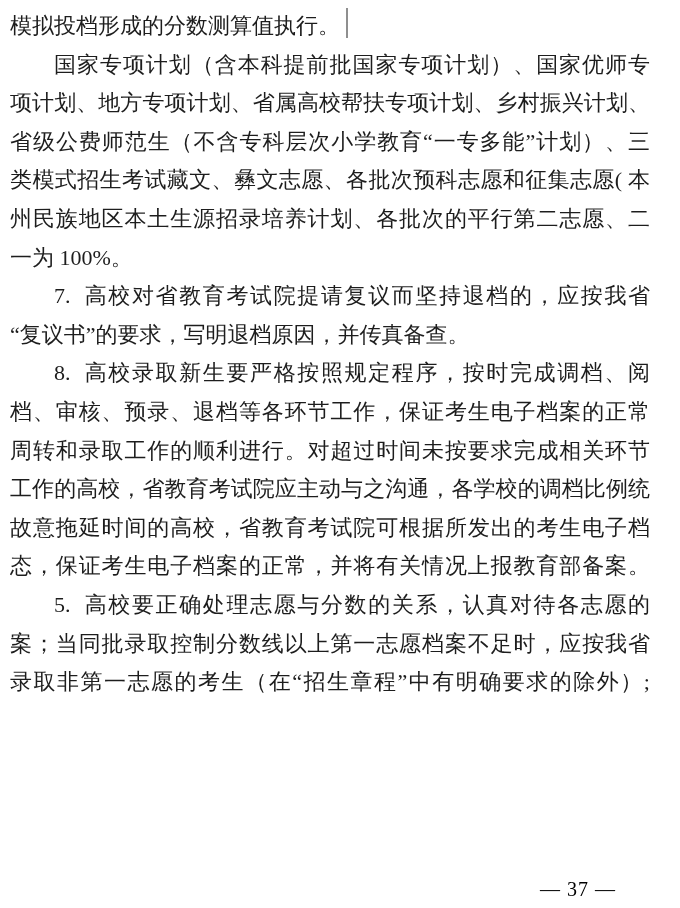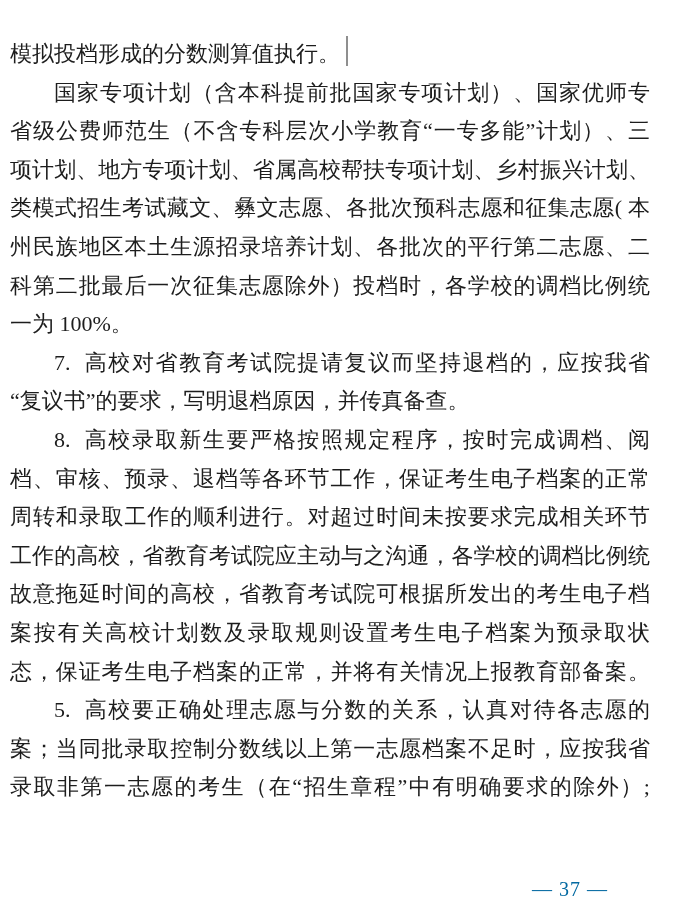--- a/index.html
+++ b/index.html
@@ -17,21 +17,20 @@
   }
   .page {
     position: absolute;
     inset: 0;
   }
   .text-block {
     position: absolute;
     left: 10px;
     top: 7px;
     width: 640px;
-    margin-top: 28px;
   }
   .line {
     font-size: 22px;
     line-height: 38.6px;
     height: 38.6px;
     white-space: pre-wrap;
     text-align: justify;
     text-align-last: justify;
     overflow: hidden;
   }
@@ -45,46 +44,44 @@
   .caret {
     display: inline-block;
     width: 2px;
     height: 30px;
     margin-left: 6px;
     vertical-align: -5px;
   }
   .page-number {
     position: absolute;
     top: 878px;
-    right: 72px;
+    right: 64px;
     font-size: 20px;
     letter-spacing: 1px;
-    color: #0369a1;
+    color: #000000;
   }
 </style>
 </head>
 <body style="color: rgb(29, 29, 29); background: rgb(255, 255, 255);">
 
 <div class="page">
   <div class="text-block" id="text-block">
       <div class="line end"><span>模拟投档形成的分数测算值执行。</span><span class="caret" style="background: rgb(143, 143, 143);"></span></div>
       <div class="line indent"><span>国家专项计划（含本科提前批国家专项计划）、国家优师专</span></div>
+      <div class="line"><span>项计划、地方专项计划、省属高校帮扶专项计划、乡村振兴计划、</span></div>
       <div class="line"><span>省级公费师范生（不含专科层次小学教育“一专多能”计划）、三</span></div>
-      <div class="line"><span>项计划、地方专项计划、省属高校帮扶专项计划、乡村振兴计划、</span></div>
       <div class="line"><span>类模式招生考试藏文、彝文志愿、各批次预科志愿和征集志愿( 本</span></div>
       <div class="line"><span>州民族地区本土生源招录培养计划、各批次的平行第二志愿、二</span></div>
-      <div class="line"><span>科第二批最后一次征集志愿除外）投档时，各学校的调档比例统</span></div>
       <div class="line end"><span>一为 100%。</span></div>
       <div class="line indent"><span>7.  高校对省教育考试院提请复议而坚持退档的，应按我省</span></div>
       <div class="line end"><span>“复议书”的要求，写明退档原因，并传真备查。</span></div>
       <div class="line indent"><span>8.  高校录取新生要严格按照规定程序，按时完成调档、阅</span></div>
       <div class="line"><span>档、审核、预录、退档等各环节工作，保证考生电子档案的正常</span></div>
       <div class="line"><span>周转和录取工作的顺利进行。对超过时间未按要求完成相关环节</span></div>
       <div class="line"><span>工作的高校，省教育考试院应主动与之沟通，各学校的调档比例统</span></div>
       <div class="line"><span>故意拖延时间的高校，省教育考试院可根据所发出的考生电子档</span></div>
-      <div class="line"><span>案按有关高校计划数及录取规则设置考生电子档案为预录取状</span></div>
       <div class="line"><span>态，保证考生电子档案的正常，并将有关情况上报教育部备案。</span></div>
       <div class="line indent"><span>5.  高校要正确处理志愿与分数的关系，认真对待各志愿的</span></div>
       <div class="line"><span>案；当同批录取控制分数线以上第一志愿档案不足时，应按我省</span></div>
       <div class="line"><span>录取非第一志愿的考生（在“招生章程”中有明确要求的除外）;</span></div>
     </div>
   <div class="page-number">— 37 —</div>
 </div>
 
 </body></html>

